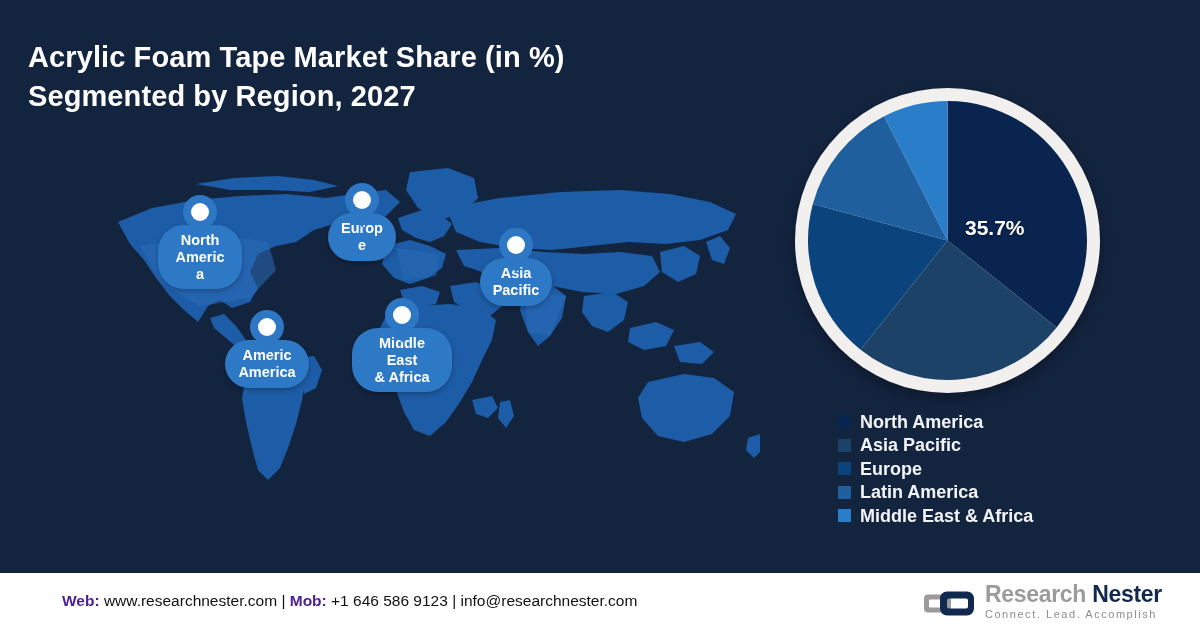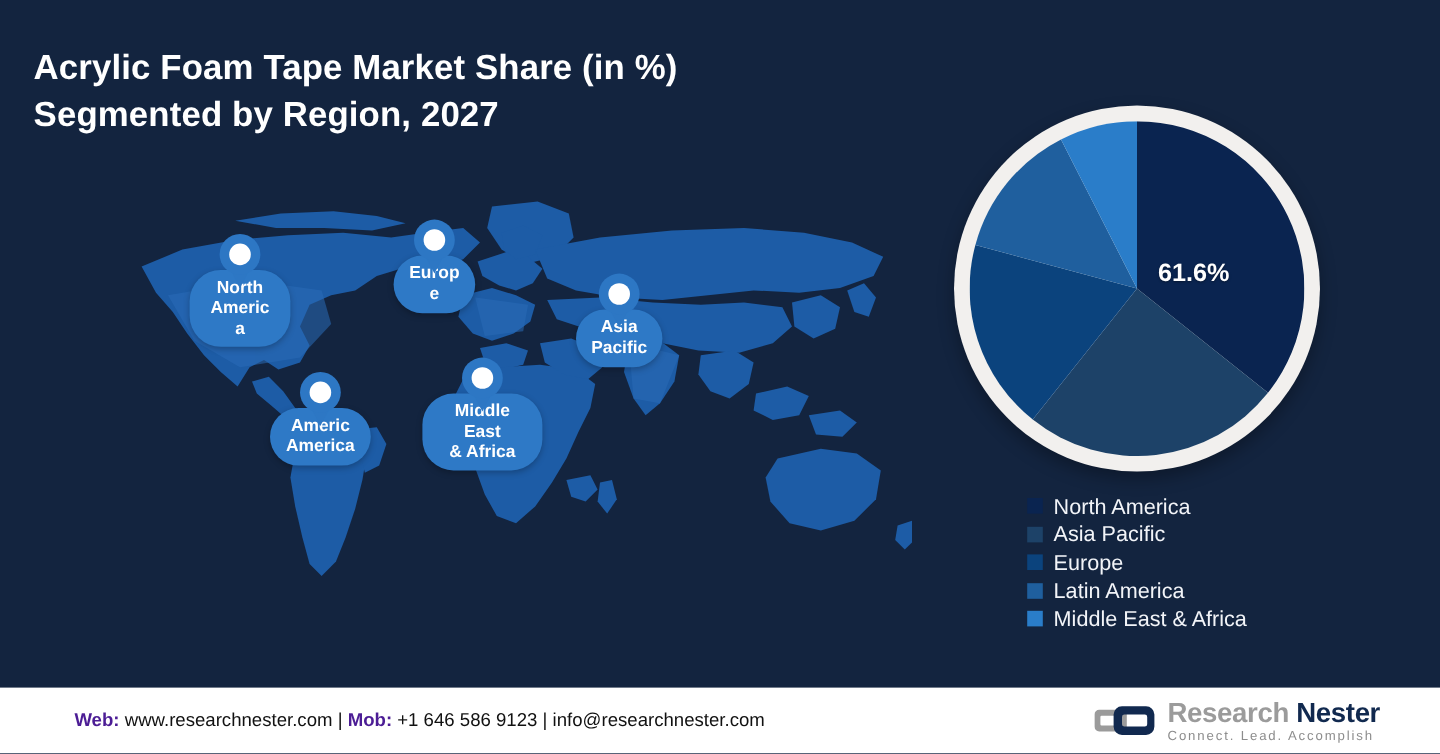--- a/index.html
+++ b/index.html
@@ -60,36 +60,36 @@
     box-shadow:0 6px 14px rgba(0,0,0,0.30);
   }
   #pie-svg { position:absolute; left:13px; top:13px; width:279px; height:279px; }
   #pie-label {
     position:absolute; left:170px; top:128px;
     color:#ffffff; font-size:21px; font-weight:bold;
     text-shadow:0 1px 2px rgba(0,0,0,0.4);
   }
 
   
-  #legend { position:absolute; left:856px; top:410px; }
+  #legend { position:absolute; left:838px; top:410px;font-weight:bold; }
   .leg-row { display:flex; align-items:center; height:23.5px; }
   .leg-sw { width:13px; height:13px; flex:0 0 13px; margin-right:9px; }
   .leg-tx { color:#f2f4f8; font-size:18px; line-height:1; white-space:nowrap; }
 
   
   #footer {
     position:absolute; left:0; bottom:0; width:1200px; height:55px;
     background:#ffffff; display:flex; align-items:center;
   }
   #footer-text {
     margin-left:62px; font-size:15.5px; color:#111111; white-space:nowrap;
   }
   #footer-text b { color:#4c1d95; }
-  #logo { position:absolute; right:50px; top:50%; transform:translateY(-50%);
-          display:flex; align-items:center; }
+  #logo { position:absolute; right:38px; top:50%; transform:translateY(-50%);
+          display:flex; align-items:flex-end; }
   #logo-mark { width:52px; height:32px; margin-right:9px; flex:0 0 52px; }
   #logo-text { display:flex; flex-direction:column; line-height:1; }
   #logo-title { font-size:23px; font-weight:bold; letter-spacing:-0.3px; }
   #logo-title .g { color:#9b9b9b; }
   #logo-title .n { color:#11294f; }
   #logo-tag { font-size:11px; color:#8d8d8d; letter-spacing:1.55px;
               font-weight:normal; margin-top:3px; }
 </style>
 </head>
 <body>
@@ -218,21 +218,21 @@
     <div id="pie-ring"></div>
     <svg id="pie-svg" viewBox="0 0 280 280" xmlns="http://www.w3.org/2000/svg">
       <g id="pie-slices">
           <path d="M140,140 L140,0 A140,140 0 0 1 249.5347134807223,227.19028926833576 Z" fill="#0a2450"></path>
           <path d="M140,140 L249.5347134807223,227.19028926833576 A140,140 0 0 1 52.80971073166427,249.53471348072236 Z" fill="#1d4268"></path>
           <path d="M140,140 L52.80971073166427,249.53471348072236 A140,140 0 0 1 4.846570563341686,103.48218911941439 Z" fill="#0b437d"></path>
           <path d="M140,140 L4.846570563341686,103.48218911941439 A140,140 0 0 1 76.44133003646343,15.259086613628511 Z" fill="#1f5f9e"></path>
           <path d="M140,140 L76.44133003646343,15.259086613628511 A140,140 0 0 1 139.99999999999997,0 Z" fill="#2a7dc9"></path>
         </g>
     </svg>
-    <div id="pie-label">61.6%</div>
+    <div id="pie-label">35.7%</div>
   </div>
 
   <div id="legend">
     <div class="leg-row">
       <span class="leg-sw" style="background:#0a2450"></span>
       <span class="leg-tx">North America</span>
     </div>
     <div class="leg-row">
       <span class="leg-sw" style="background:#1d4268"></span>
       <span class="leg-tx">Asia Pacific</span>

